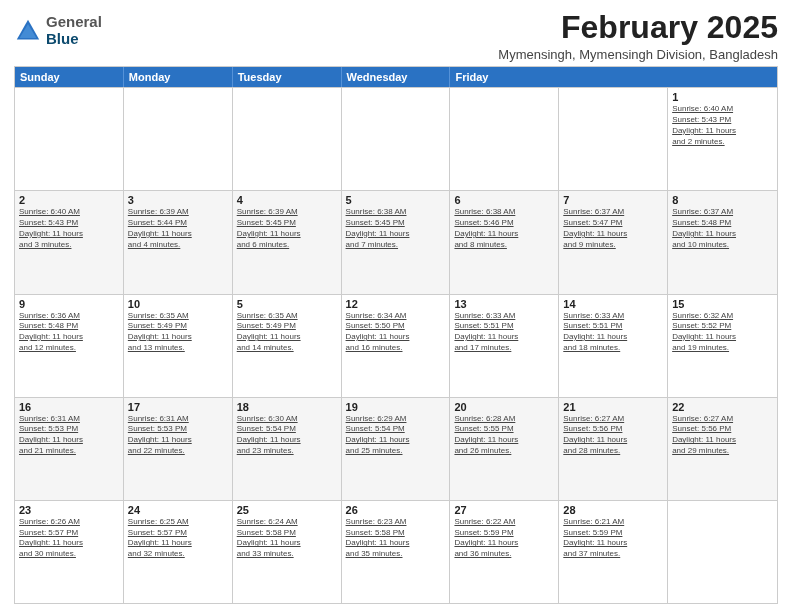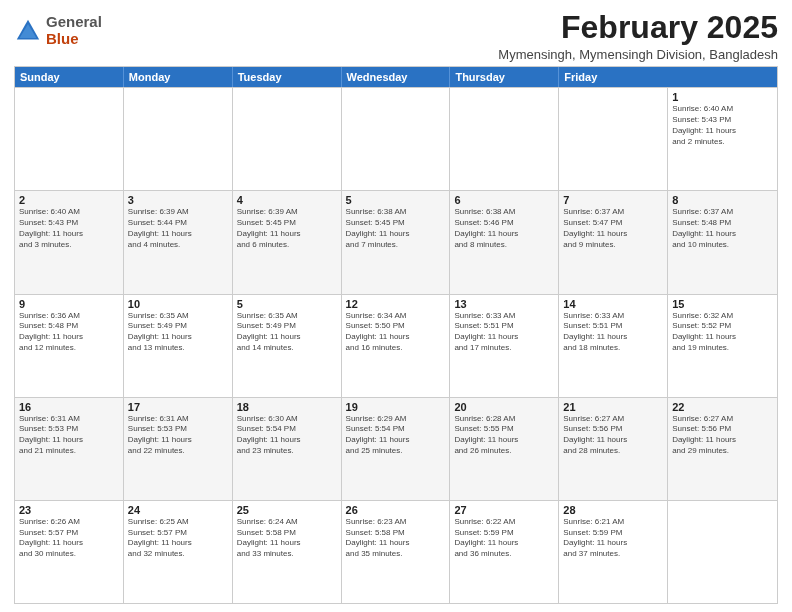--- a/index.html
+++ b/index.html
@@ -31,21 +31,21 @@
       margin-top: 4px;
     }
     .logo-text {
       display: flex;
       flex-direction: column;
       font-size: 15px;
       font-weight: bold;
       line-height: 1.1;
     }
     .logo-general { color: #555; }
-    .logo-blue { color: #c2410c; }
+    .logo-blue { color: #0c4a6e; }
     .logo-icon {
       width: 28px;
       height: 28px;
       margin-right: 4px;
     }
     .title-block {
       text-align: right;
     }
     .main-title {
       font-size: 32px;
@@ -104,20 +104,21 @@
       font-size: 11px;
       font-weight: bold;
       color: #222;
       display: block;
       margin-bottom: 1px;
     }
     .cal-cell .info {
       font-size: 8px;
       color: #444;
       line-height: 1.35;
+      text-decoration: underline;
     }
     .alt-row .cal-cell {
       background: #f5f5f5;
     }
   </style>
 </head>
 <body>
 
 <div class="page">
   <div class="header">
@@ -136,21 +137,20 @@
       <div class="subtitle">Mymensingh, Mymensingh Division, Bangladesh</div>
     </div>
   </div>
 
   <div class="calendar">
     <div class="cal-header">
     <div class="cal-header-cell">Sunday</div>
         <div class="cal-header-cell">Monday</div>
         <div class="cal-header-cell">Tuesday</div>
         <div class="cal-header-cell">Wednesday</div>
-        <div class="cal-header-cell">Thursday</div>
         <div class="cal-header-cell">Friday</div>
       </div>
     <div class="cal-body">
     <div class="cal-row">
           <div class="cal-cell empty"></div>
           <div class="cal-cell empty"></div>
           <div class="cal-cell empty"></div>
           <div class="cal-cell empty"></div>
           <div class="cal-cell empty"></div>
           <div class="cal-cell empty"></div>

